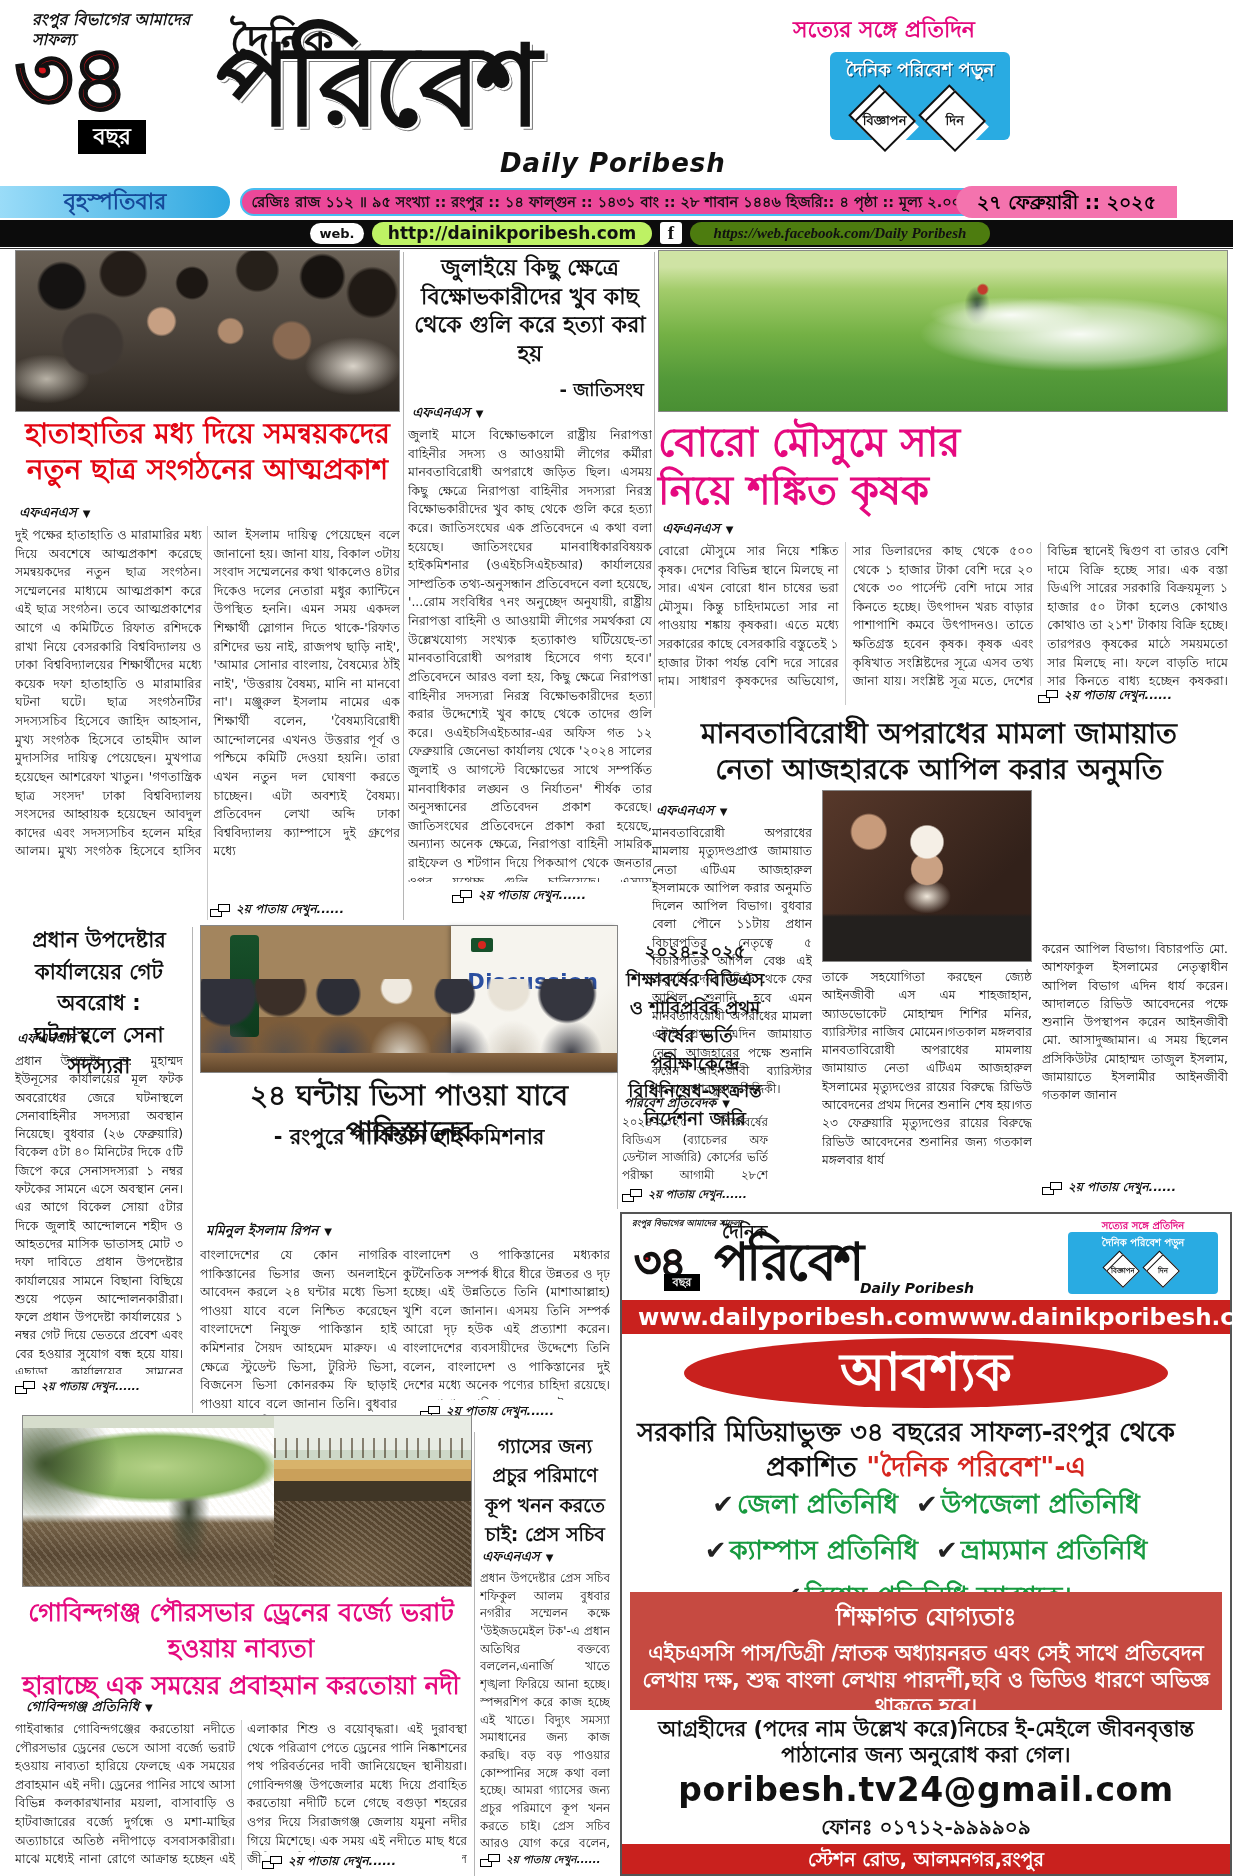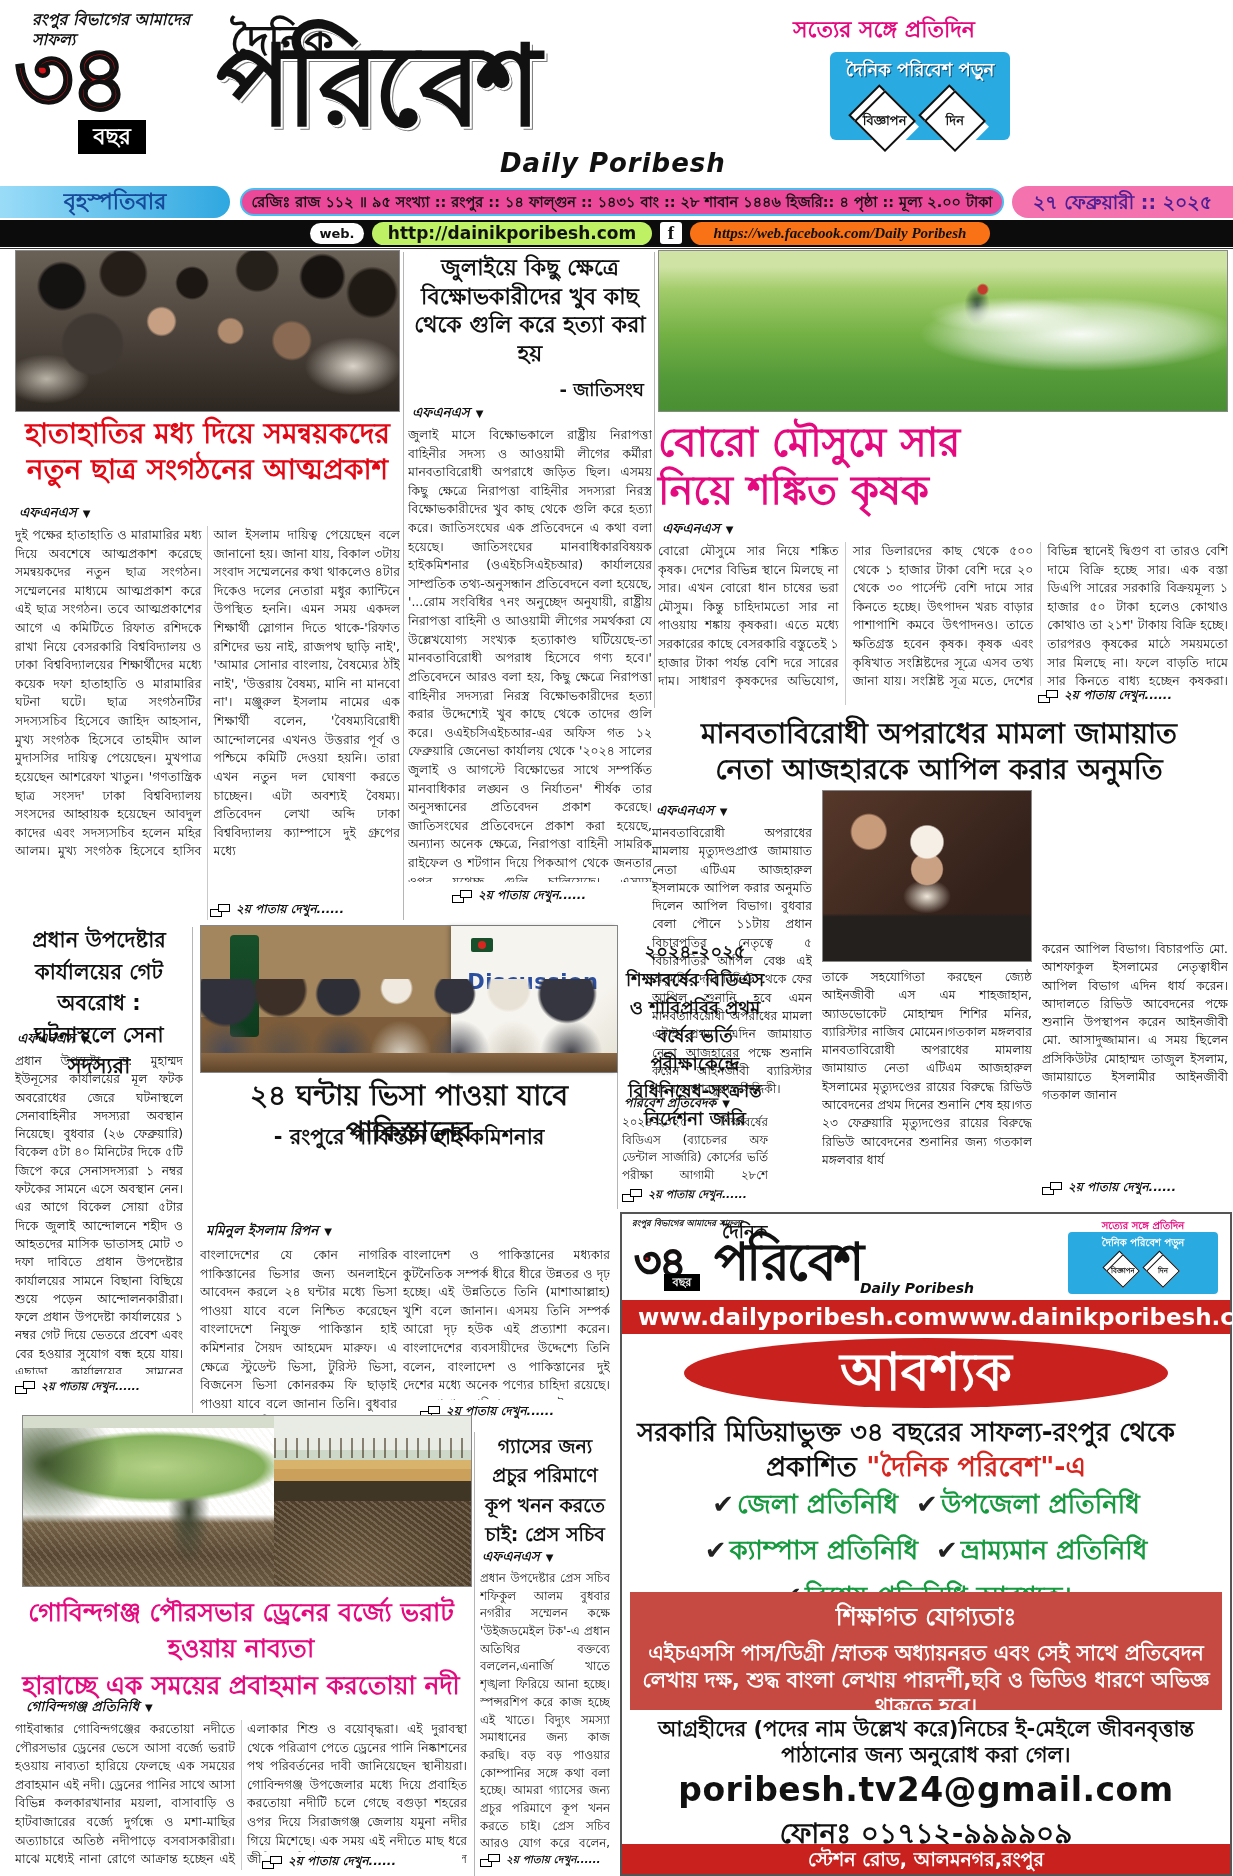--- a/index.html
+++ b/index.html
@@ -18,27 +18,27 @@
   .logo-eng{left:500px;top:148px;font-size:26px;font-weight:800;font-style:italic;letter-spacing:1px;}
   .slogan{left:756px;top:12px;width:256px;text-align:center;font-size:22px;font-weight:800;color:#e5097f;}
   .adbox{left:830px;top:52px;width:180px;height:88px;background:#29abe2;border-radius:6px;text-align:center;padding-top:4px;}
   .adbox-title{color:#fff;font-size:18px;font-weight:800;text-shadow:1px 1px 0 #06486e;}
   .dmd-row{display:flex;justify-content:center;gap:26px;margin-top:12px;}
   .dmd{width:44px;height:44px;background:#fff;border:2.5px solid #111;transform:rotate(45deg);display:flex;align-items:center;justify-content:center;box-shadow:-8px 0 0 -2px #fff,-8px 0 0 0 #111,8px 0 0 -2px #fff;}
   .dmd>span{transform:rotate(-45deg);font-size:13px;font-weight:800;white-space:nowrap;}
   
   .daybox{left:0;top:186px;width:230px;height:32px;background:linear-gradient(90deg,#9adcf8,#2ea7e0);border-radius:0 16px 16px 0;color:#164a9a;font-size:22px;font-weight:800;text-align:center;line-height:32px;}
   .regpill{left:240px;top:188px;width:764px;height:28px;background:#ec4899;border:2px solid #49bdf0;border-radius:16px;font-size:14.5px;font-weight:700;text-align:center;line-height:25px;}
-  .datebox{left:1012px;top:186px;width:221px;height:32px;background:#f473ae;border-radius:16px 0 0 16px;color:#4c1d95;font-size:19px;font-weight:800;text-align:center;line-height:32px;}
+  .datebox{left:956px;top:186px;width:221px;height:32px;background:#f473ae;border-radius:16px 0 0 16px;color:#000000;font-size:19px;font-weight:800;text-align:center;line-height:32px;}
   
   .webbar{left:0;top:220px;width:1233px;height:27px;background:#0c0c0c;}
   .weboval{left:310px;top:3px;width:54px;height:21px;background:#fff;border-radius:12px;font-size:13px;font-weight:800;text-align:center;line-height:21px;}
   .urlpill{left:372px;top:2px;width:280px;height:23px;background:#bef264;border-radius:12px;font-size:17px;font-weight:800;text-align:center;line-height:23px;}
   .fbicon{left:660px;top:2px;width:22px;height:22px;background:#fff;border-radius:3px;font-family:"Liberation Serif","DejaVu Serif",serif;font-size:19px;font-weight:800;text-align:center;line-height:22px;}
-  .fbpill{left:690px;top:2px;width:300px;height:23px;background:#f97316;border-radius:12px;font-family:"Liberation Serif","DejaVu Serif",serif;font-style:italic;font-size:15px;font-weight:700;text-align:center;line-height:23px;}
+  .fbpill{left:690px;top:2px;width:300px;height:23px;background:#4d7c0f;border-radius:12px;font-family:"Liberation Serif","DejaVu Serif",serif;font-style:italic;font-size:15px;font-weight:700;text-align:center;line-height:23px;}
   .topline{left:0;top:248px;width:1233px;height:1px;background:#333;}
   
   .hl{font-weight:800;text-align:center;line-height:1.3;}
   .hl-red{color:#e30613;}
   .hl-mag{color:#e5097f;}
   .byline{font-size:13.5px;font-weight:800;font-style:italic;}
   .tri{display:inline-block;margin-left:6px;font-size:10px;font-style:normal;}
   .body-txt{font-size:12.4px;line-height:1.5;text-align:justify;overflow:hidden;}
   .cols2{column-count:2;column-gap:12px;column-rule:1px solid #c9c9c9;}
   .cols3{column-count:3;column-gap:14px;column-rule:1px solid #c9c9c9;}
@@ -135,21 +135,21 @@
   .ad-line2{position:absolute;left:0;top:232px;width:608px;text-align:center;font-size:27px;font-weight:800;}
   .ad-line2 .red{color:#d6261f;}
   .ad-checks{position:absolute;left:0;top:270px;width:608px;display:flex;flex-wrap:wrap;justify-content:center;column-gap:18px;row-gap:2px;padding:0 14px;}
   .ad-checks .item{font-size:26px;font-weight:800;color:#179a3f;white-space:nowrap;}
   .ad-checks .chk{color:#222;margin-right:3px;font-style:normal;}
   .ad-edu{position:absolute;left:8px;top:378px;width:592px;height:118px;background:#c64a41;color:#fff;text-align:center;padding:6px 10px;}
   .ad-edu .t1{font-size:24px;font-weight:800;}
   .ad-edu .t2{font-size:20.5px;font-weight:700;line-height:1.3;margin-top:2px;}
   .ad-apply{position:absolute;left:0;top:502px;width:608px;text-align:center;font-size:21px;font-weight:800;line-height:1.25;padding:0 2px;}
   .ad-email{position:absolute;left:0;top:556px;width:608px;text-align:center;font-size:33px;font-weight:900;letter-spacing:.5px;}
-  .ad-phone{position:absolute;left:0;top:598px;width:608px;text-align:center;font-size:28px;font-weight:900;}
+  .ad-phone{position:absolute;left:0;top:598px;width:608px;text-align:center;font-size:20px;font-weight:900;}
   .ad-addr{position:absolute;left:0;bottom:0;width:608px;height:30px;background:#c9211e;color:#fff;font-size:19px;font-weight:800;text-align:center;line-height:30px;}
 </style>
 </head>
 <body>
 
 <div id="page">
 
   <div>
     <div class="abs tagline">রংপুর বিভাগের আমাদের সাফল্য</div>
     <div class="abs logo34">৩৪</div>

